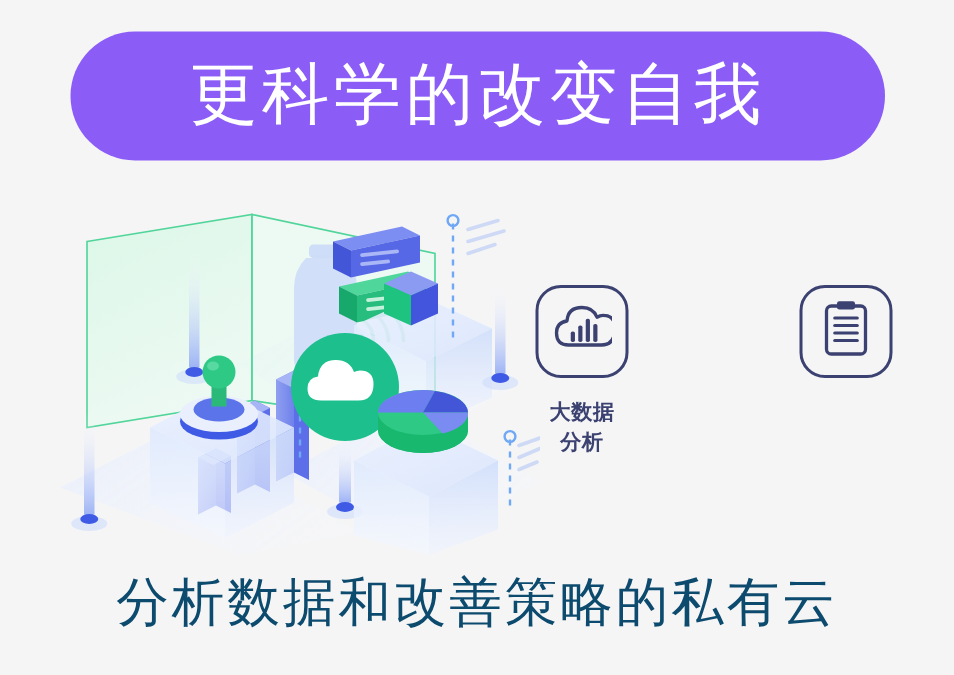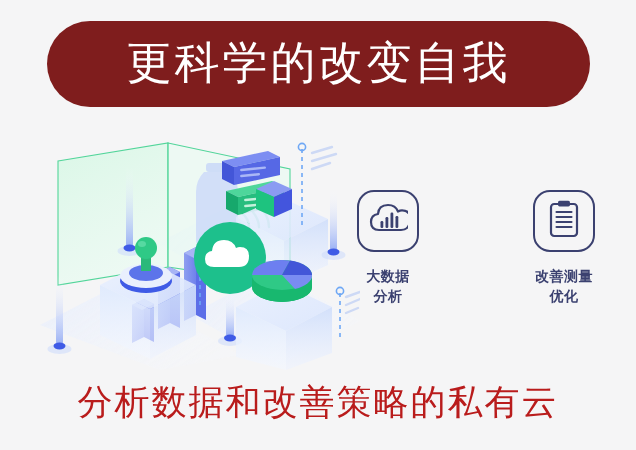--- a/index.html
+++ b/index.html
@@ -15,21 +15,21 @@
     position: relative;
   }
 
   
   #header-banner {
     position: absolute;
     left: 47px;
     top: 21px;
     width: 543px;
     height: 86px;
-    background: #7f1d1d;
+    background: #8b5cf6;
     border-radius: 43px;
     display: flex;
     align-items: center;
     justify-content: center;
     box-sizing: border-box;
   }
   #header-title {
     color: #ffffff;
     font-size: 45px;
     letter-spacing: 3px;
@@ -56,20 +56,21 @@
     top: 190px;
     width: 248px;
     display: flex;
     justify-content: space-between;
   }
   .feature-item {
     width: 72px;
     display: flex;
     flex-direction: column;
     align-items: center;
+    font-family: Liberation Serif, serif;
   }
   .feature-icon-box {
     width: 62px;
     height: 62px;
     border: 2.2px solid #3b4170;
     border-radius: 17px;
     box-sizing: border-box;
     display: flex;
     align-items: center;
     justify-content: center;
@@ -86,21 +87,21 @@
     white-space: pre-line;
   }
 
   
   #tagline {
     position: absolute;
     left: 0;
     top: 382px;
     width: 636px;
     text-align: center;
-    color: #b91c1c;
+    color: #0c4a6e;
     font-size: 35px;
     letter-spacing: 2px;
     line-height: 1.15;
     white-space: nowrap;
   }
 </style>
 </head>
 <body>
 
 <div id="header-banner">
@@ -323,20 +324,18 @@
           <rect x="11" y="0.8" width="12" height="5.6" rx="1.6" fill="#3b4170"></rect>
           <g stroke="#3b4170" stroke-width="2.1" stroke-linecap="round">
             <line x1="9.5" y1="12" x2="24.5" y2="12"></line>
             <line x1="9.5" y1="17" x2="24.5" y2="17"></line>
             <line x1="9.5" y1="22" x2="24.5" y2="22"></line>
             <line x1="9.5" y1="27" x2="24.5" y2="27"></line>
           </g>
         </svg>
       </span>
     </div>
-    <div class="feature-label">改善测量
-优化</div>
   </div>
 
 
 </div>
 
 <div id="tagline">分析数据和改善策略的私有云</div>
 
 </body></html>

